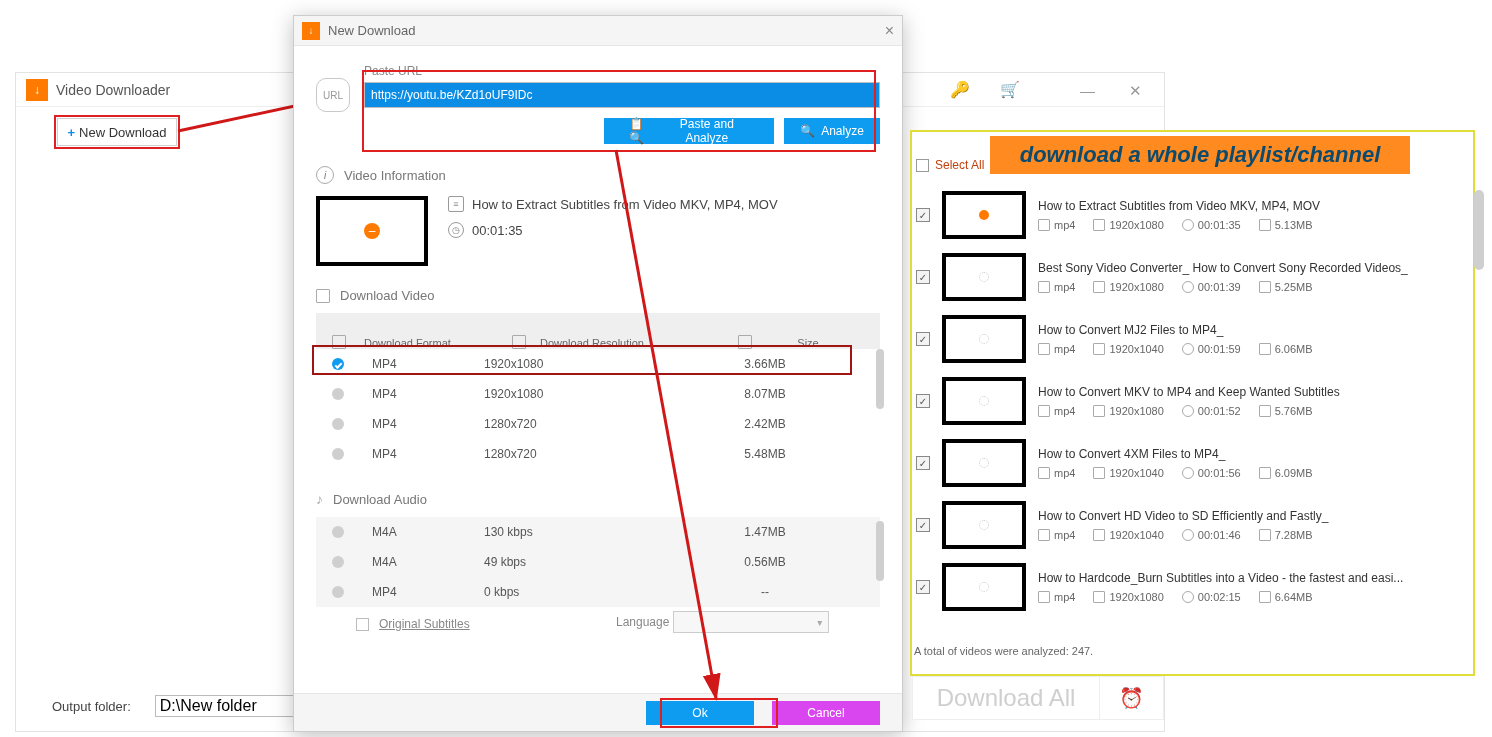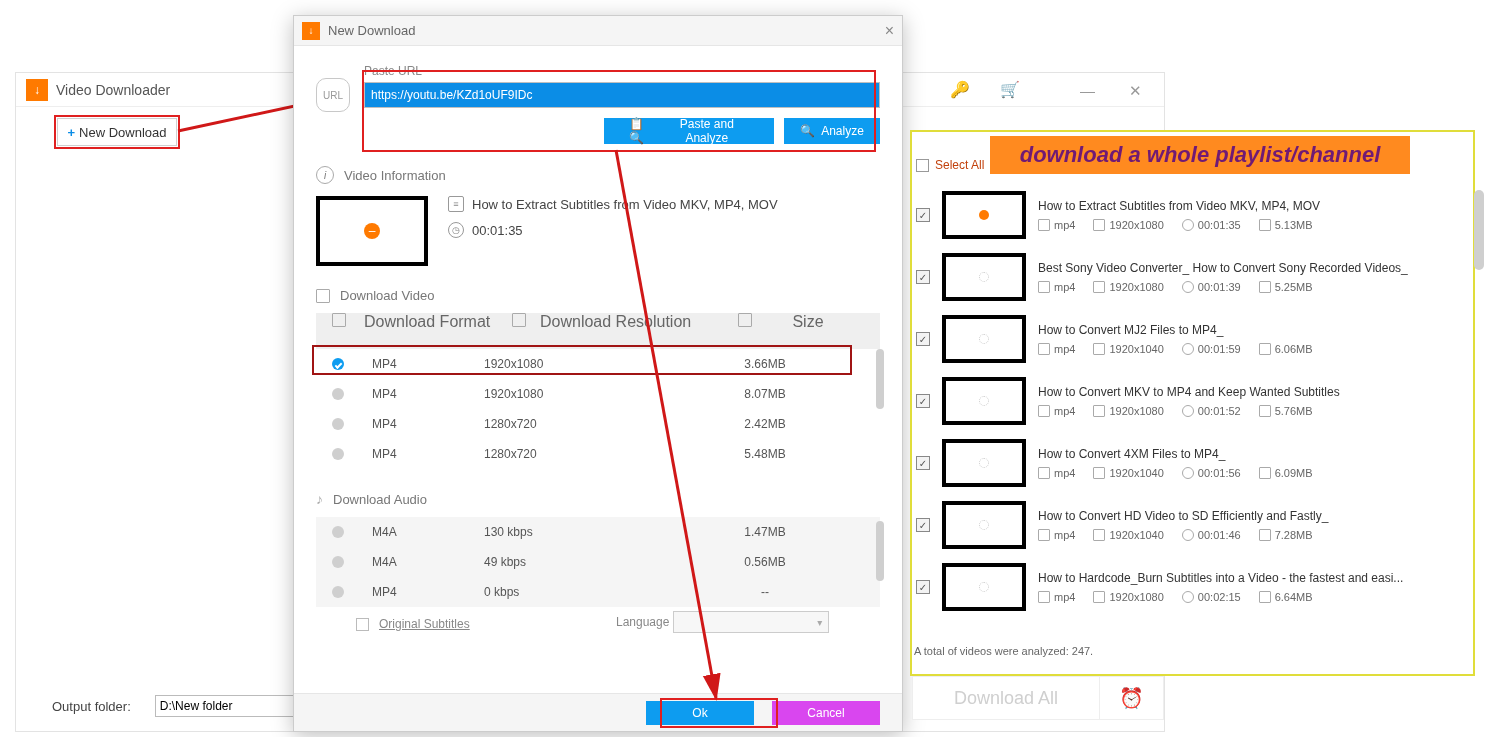--- a/index.html
+++ b/index.html
@@ -11,21 +11,21 @@
 .main-titleicon { width: 22px; height: 22px; background: #ff7a00; display: inline-flex; align-items: center; justify-content: center; margin-right: 8px; color: #fff; font-size: 12px; }
 .main-title { color: #555; font-size: 14px; }
 
 .new-dl-btn { position: absolute; left: 57px; top: 118px; width: 120px; height: 28px; border: 1px solid #d0d0d0; background: #fff; display: flex; align-items: center; justify-content: center; gap: 4px; color: #333; font-size: 13px; }
 .new-dl-btn .plus { color: #0b8de6; font-weight: bold; }
 .red-box-newdl { position: absolute; left: 54px; top: 115px; width: 126px; height: 34px; border: 2px solid #e02020; pointer-events: none; }
 .arrow1 { position: absolute; left: 178px; top: 115px; width: 172px; height: 20px; pointer-events: none; }
 .arrow1 svg { width: 100%; height: 100%; overflow: visible; }
 
 .output-row { position: absolute; left: 52px; bottom: 20px; display: flex; align-items: center; gap: 24px; font-size: 13px; }
-.output-row input { width: 160px; height: 22px; border: 1px solid #bbb; padding: 0 4px; font-size: 12px; }
+.output-row input { width: 160px; height: 22px; border: 1px solid #bbb; padding: 0 4px; font-size: 16px; }
 
 
 .dialog { position: absolute; left: 293px; top: 15px; width: 610px; height: 717px; background: #fff; border: 1px solid #ccc; box-shadow: 0 4px 20px rgba(0,0,0,0.25); }
 .dlg-title { height: 30px; background: #f5f5f5; display: flex; align-items: center; padding: 0 8px; border-bottom: 1px solid #e6e6e6; }
 .dlg-title .ic { width: 18px; height: 18px; background: #ff7a00; color: #fff; display: inline-flex; align-items: center; justify-content: center; font-size: 10px; margin-right: 8px; }
 .dlg-title .tt { color: #666; font-size: 13px; }
 .dlg-close { margin-left: auto; color: #888; font-size: 16px; cursor: pointer; }
 
 .dlg-body { padding: 18px 22px 0 22px; }
 .url-row { display: flex; align-items: flex-start; gap: 14px; }
@@ -45,21 +45,21 @@
 
 .video-info { display: flex; gap: 20px; margin-top: 12px; }
 .thumb-lg { width: 112px; height: 70px; border: 4px solid #000; background: #fff; display: flex; align-items: center; justify-content: center; }
 .thumb-lg .dot { width: 16px; height: 16px; background: #ff7a00; border-radius: 50%; display: flex; align-items: center; justify-content: center; color: #fff; font-size: 12px; }
 .vi-meta { display: flex; flex-direction: column; gap: 10px; }
 .vi-line { display: flex; align-items: center; gap: 8px; color: #444; font-size: 13px; }
 .vi-line .mic { width: 16px; height: 16px; border: 1px solid #999; display: inline-flex; align-items: center; justify-content: center; font-size: 9px; color: #888; border-radius: 2px; }
 .vi-line .clk { border-radius: 50%; }
 
 .table-wrap { margin-top: 10px; position: relative; }
-.table-head { background: #efefef; height: 36px; display: flex; align-items: flex-start; padding: 0 24px 0 40px; color: #666; font-size: 16px; gap: 8px; }
+.table-head { background: #efefef; height: 36px; display: flex; align-items: flex-end; padding: 0 24px 0 40px; color: #666; font-size: 11px; gap: 8px; }
 .col-fmt { width: 140px; }
 .col-res { width: 190px; }
 .col-size { flex: 1; text-align: center; }
 .table-row { height: 30px; display: flex; align-items: center; padding: 0 24px 0 40px; color: #555; font-size: 12px; }
 .table-row .radio { width: 12px; height: 12px; border-radius: 50%; background: #cfcfcf; margin-right: 28px; margin-left: -24px; }
 .table-row.sel .radio { background: #0d9cf0; position: relative; }
 .table-row.sel .radio::after { content: ""; position: absolute; left: 3px; top: 5px; width: 5px; height: 2px; border-left: 2px solid #fff; border-bottom: 2px solid #fff; transform: rotate(-45deg); }
 .table-row .c-fmt { width: 112px; }
 .table-row .c-res { width: 190px; }
 .table-row .c-size { flex: 1; text-align: center; }
@@ -71,42 +71,42 @@
 .arrow2 { position: absolute; left: 556px; top: 150px; width: 200px; height: 560px; pointer-events: none; }
 .arrow2 svg { overflow: visible; }
 
 .dlg-footer { position: absolute; bottom: 0; left: 0; right: 0; height: 38px; background: #f5f5f5; display: flex; align-items: center; justify-content: flex-end; gap: 18px; padding-right: 22px; border-top: 1px solid #e6e6e6; }
 .btn-ok { width: 108px; height: 24px; background: #0d9cf0; color: #fff; border: none; font-size: 12px; cursor: pointer; }
 .btn-cancel { width: 108px; height: 24px; background: #d946ef; color: #fff; border: none; font-size: 12px; cursor: pointer; }
 .red-box-ok { position: absolute; left: 660px; top: 698px; width: 118px; height: 30px; border: 2px solid #e02020; pointer-events: none; }
 
 
 .playlist-panel { position: absolute; left: 910px; top: 130px; width: 565px; height: 546px; background: #fff; border: 2px solid #e0dd3a; }
-.callout { position: absolute; left: 990px; top: 136px; width: 420px; height: 38px; background: #ff8a1f; color: #701a75; font-size: 22px; font-weight: bold; display: flex; align-items: center; justify-content: center; font-style: italic; text-align: center; }
+.callout { position: absolute; left: 990px; top: 136px; width: 420px; height: 38px; background: #ff8a1f; color: #0c4a6e; font-size: 22px; font-weight: bold; display: flex; align-items: center; justify-content: center; font-style: italic; text-align: center; }
 .pl-selall { position: absolute; left: 916px; top: 158px; display: flex; align-items: flex-end; gap: 6px; font-size: 12px; color: #c2410c; }
 .pl-selall .cb { width: 13px; height: 13px; border: 1px solid #999; }
 
 .pl-list { position: absolute; left: 916px; top: 184px; width: 548px; height: 450px; overflow: hidden; }
 .pl-item { height: 62px; display: flex; align-items: center; gap: 12px; padding-right: 12px; }
 .pl-cb { width: 14px; height: 14px; border: 1px solid #888; display: inline-flex; align-items: center; justify-content: center; font-size: 10px; color: #555; background: #f3f3f3; }
 .pl-thumb { width: 84px; height: 48px; border: 4px solid #000; background: #fff; display: flex; align-items: center; justify-content: center; }
 .pl-thumb .d { width: 10px; height: 10px; background: #ff7a00; border-radius: 50%; }
 .pl-thumb .d2 { width: 10px; height: 10px; border: 1px dotted #ccc; border-radius: 50%; }
 .pl-meta { flex: 1; display: flex; flex-direction: column; gap: 6px; }
 .pl-title { font-size: 12px; color: #333; white-space: nowrap; overflow: hidden; text-overflow: ellipsis; }
 .pl-stats { display: flex; gap: 18px; font-size: 11px; color: #666; align-items: center; }
 .pl-stats .st { display: inline-flex; align-items: center; gap: 4px; }
 .pl-stats .ic { width: 12px; height: 12px; border: 1px solid #aaa; display: inline-block; border-radius: 1px; }
 .pl-stats .ic.clk { border-radius: 50%; }
 .pl-scroll { position: absolute; right: 8px; top: 190px; width: 10px; height: 300px; }
 .pl-scroll .th { width: 10px; height: 80px; background: #cfcfcf; border-radius: 5px; }
 
 .pl-summary { position: absolute; left: 914px; top: 645px; font-size: 11px; color: #666; }
 .pl-footer { position: absolute; left: 912px; top: 676px; width: 258px; height: 50px; display: flex; }
-.btn-dlall { width: 188px; height: 44px; background: #fff; border: 1px solid #eee; color: #cfcfcf; font-size: 18px; display: flex; align-items: center; justify-content: center; }
+.btn-dlall { width: 188px; height: 44px; background: #fff; border: 1px solid #eee; color: #cfcfcf; font-size: 24px; display: flex; align-items: center; justify-content: center; }
 .btn-sched { width: 64px; height: 44px; border: 1px solid #eee; border-left: none; display: flex; align-items: center; justify-content: center; color: #0d9cf0; font-size: 20px; }
 .hic { display: inline-block; border: 1px solid #aaa; border-radius: 1px; }
 .cc-box { width: 22px; height: 14px; border: 1px solid #999; border-radius: 2px; display: inline-flex; align-items: center; justify-content: center; font-size: 8px; font-weight: bold; color: #888; letter-spacing: 0.5px; }
 .lang-select { width: 156px; height: 22px; border: 1px solid #ccc; background: #f7f7f7; display: flex; align-items: center; justify-content: flex-end; padding: 0 6px; color: #aaa; font-size: 10px; }
 .orig-cb { width: 13px; height: 13px; border: 1px solid #bbb; display: inline-block; }
 .subti-row { display: flex; align-items: center; gap: 10px; margin-top: 10px; padding-left: 40px; }
 .subti-row .lbl2 { color: #888; text-decoration: underline; font-size: 12px; }
 .lang-row { margin-top: 0; padding-left: 40px; display: flex; align-items: center; gap: 4px; }
 
 

